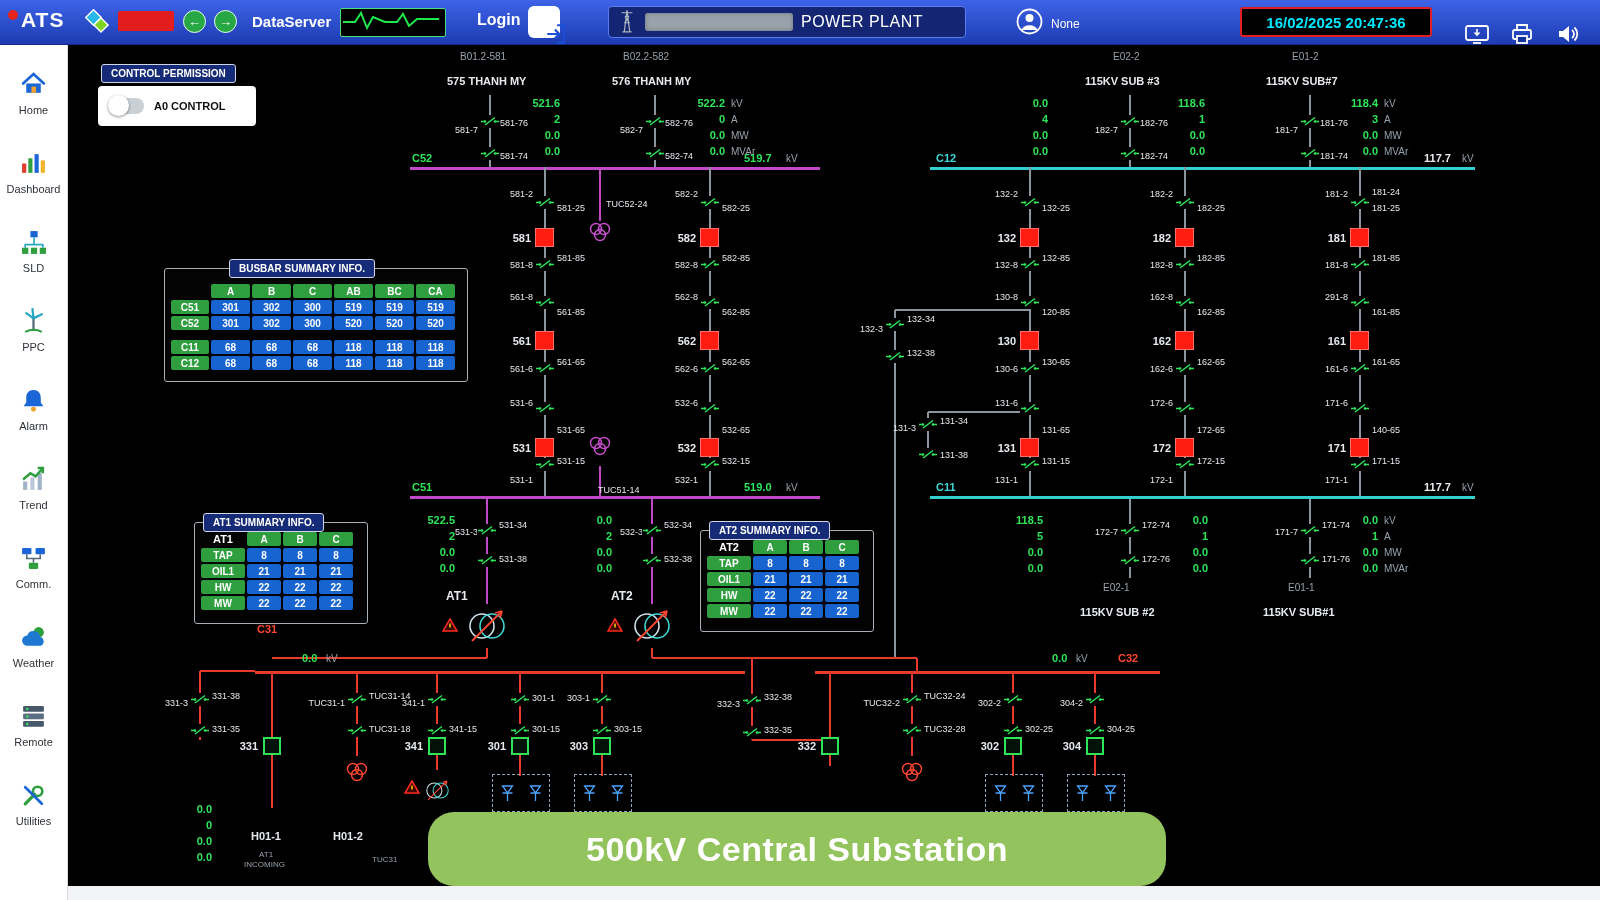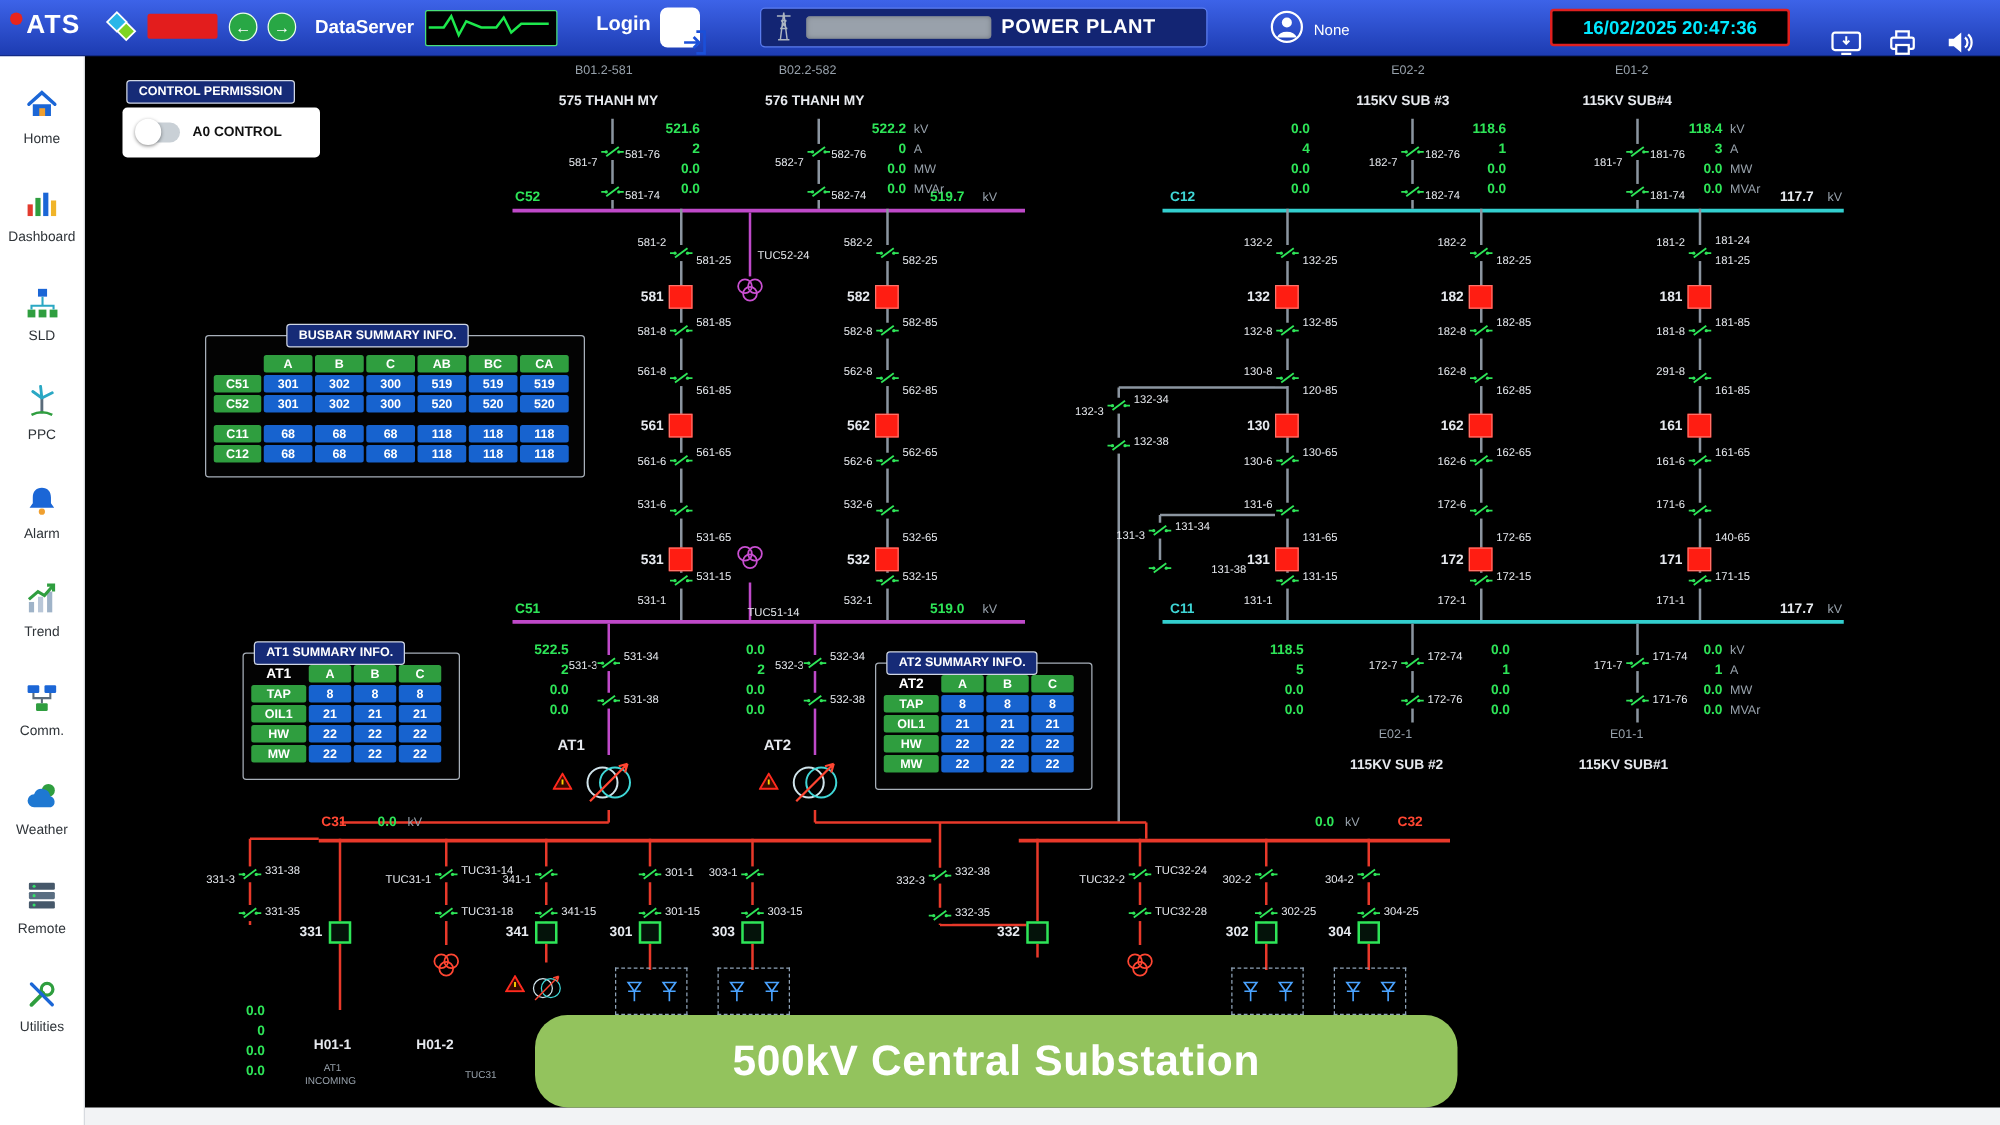--- a/index.html
+++ b/index.html
@@ -16,21 +16,21 @@
   .navbtn{width:23px;height:23px;border-radius:50%;background:#28a745;border:1.5px solid #eaffea;
           color:#fff;font-size:13px;font-weight:bold;line-height:20px;text-align:center;cursor:pointer;padding:0;}
   .ds-label{left:252px;top:13px;color:#fff;font-weight:bold;font-size:15px;}
   .spark{left:340px;top:8px;width:104px;height:27px;background:#000;border:1.5px solid #49e07a;border-radius:2px;}
   .login-label{left:477px;top:11px;color:#fff;font-weight:bold;font-size:16px;}
   .login-btn{left:528px;top:6px;width:32px;height:32px;background:#fff;border:none;border-radius:6px;cursor:pointer;padding:3px;}
   .title-box{left:608px;top:6px;width:358px;height:32px;background:#132573;border:1px solid #5a7cf0;border-radius:4px;
              display:flex;align-items:center;padding:0 8px;box-sizing:border-box;position:absolute;}
   .title-box *{position:static;}
   .blur-box{width:148px;height:18px;background:#99a1ab;border-radius:3px;margin:0 8px;box-shadow:inset 0 0 4px #6c737c;}
-  .plant-title{color:#fff;font-weight:bold;font-size:16px;letter-spacing:.5px;white-space:nowrap;}
+  .plant-title{color:#fff;font-weight:normal;font-size:16px;letter-spacing:.5px;white-space:nowrap;}
   .user-wrap{left:1016px;top:8px;display:flex;align-items:center;gap:8px;position:absolute;}
   .user-wrap *{position:static;}
   .user-label{color:#fff;font-size:12px;}
   .clock{left:1240px;top:7px;width:192px;height:30px;background:#000;border:2px solid #e02020;border-radius:3px;
          color:#00e8ff;font-weight:bold;font-size:15px;text-align:center;line-height:28px;box-sizing:border-box;}
   .tool-btn{top:9px;width:28px;height:26px;background:transparent;border:none;cursor:pointer;padding:0;}
   
   .sidebar{position:absolute;left:0;top:44px;width:68px;height:856px;background:#fff;z-index:30;
            border-right:1px solid #d7dadf;box-sizing:border-box;display:flex;flex-direction:column;
            align-items:center;padding-top:10px;}
@@ -210,21 +210,21 @@
     <div class="dlabel" style="top: 443px; font-size: 11px; color: rgb(230, 233, 238); font-weight: bold; left: 1226px; width: 120px; text-align: right;">171</div>
     <div class="dlabel" style="top: 457px; font-size: 9px; color: rgb(230, 233, 238); left: 1372px;">171-15</div>
     <div class="dlabel" style="top: 476px; font-size: 9px; color: rgb(230, 233, 238); left: 1228px; width: 120px; text-align: right;">171-1</div>
     <div class="dlabel" style="top: 52px; font-size: 10px; color: rgb(151, 161, 171); left: 460px;">B01.2-581</div>
     <div class="dlabel" style="top: 76px; font-size: 11px; color: rgb(230, 233, 238); font-weight: bold; left: 447px;">575 THANH MY</div>
     <div class="dlabel" style="top: 52px; font-size: 10px; color: rgb(151, 161, 171); left: 623px;">B02.2-582</div>
     <div class="dlabel" style="top: 76px; font-size: 11px; color: rgb(230, 233, 238); font-weight: bold; left: 612px;">576 THANH MY</div>
     <div class="dlabel" style="top: 52px; font-size: 10px; color: rgb(151, 161, 171); left: 1113px;">E02-2</div>
     <div class="dlabel" style="top: 76px; font-size: 11px; color: rgb(230, 233, 238); font-weight: bold; left: 1085px;">115KV SUB #3</div>
     <div class="dlabel" style="top: 52px; font-size: 10px; color: rgb(151, 161, 171); left: 1292px;">E01-2</div>
-    <div class="dlabel" style="top: 76px; font-size: 11px; color: rgb(230, 233, 238); font-weight: bold; left: 1266px;">115KV SUB#4</div>
+    <div class="dlabel" style="top: 76px; font-size: 11px; color: rgb(230, 233, 238); font-weight: bold; left: 1266px;">115KV SUB#7</div>
     <div class="dlabel" style="top: 583px; font-size: 10px; color: rgb(151, 161, 171); left: 1103px;">E02-1</div>
     <div class="dlabel" style="top: 607px; font-size: 11px; color: rgb(230, 233, 238); font-weight: bold; left: 1080px;">115KV SUB #2</div>
     <div class="dlabel" style="top: 583px; font-size: 10px; color: rgb(151, 161, 171); left: 1288px;">E01-1</div>
     <div class="dlabel" style="top: 607px; font-size: 11px; color: rgb(230, 233, 238); font-weight: bold; left: 1263px;">115KV SUB#1</div>
     <div class="dlabel" style="top: 831px; font-size: 11px; color: rgb(230, 233, 238); font-weight: bold; left: 251px;">H01-1</div>
     <div class="dlabel" style="top: 851px; font-size: 8px; color: rgb(151, 161, 171); left: 259px;">AT1</div>
     <div class="dlabel" style="top: 861px; font-size: 8px; color: rgb(151, 161, 171); left: 244px;">INCOMING</div>
     <div class="dlabel" style="top: 831px; font-size: 11px; color: rgb(230, 233, 238); font-weight: bold; left: 333px;">H01-2</div>
     <div class="dlabel" style="top: 856px; font-size: 8px; color: rgb(151, 161, 171); left: 336px; margin-left: 36px;">TUC31</div>
     <div class="dlabel" style="top: 153px; font-size: 11px; color: rgb(46, 229, 88); font-weight: bold; left: 412px;">C52</div>
@@ -232,21 +232,21 @@
     <div class="dlabel" style="top: 154px; font-size: 10px; color: rgb(151, 161, 171); left: 786px;">kV</div>
     <div class="dlabel" style="top: 482px; font-size: 11px; color: rgb(46, 229, 88); font-weight: bold; left: 412px;">C51</div>
     <div class="dlabel" style="top: 482px; font-size: 11px; color: rgb(46, 229, 88); font-weight: bold; left: 744px;">519.0</div>
     <div class="dlabel" style="top: 483px; font-size: 10px; color: rgb(151, 161, 171); left: 786px;">kV</div>
     <div class="dlabel" style="top: 153px; font-size: 11px; color: rgb(63, 214, 214); font-weight: bold; left: 936px;">C12</div>
     <div class="dlabel" style="top: 153px; font-size: 11px; color: rgb(230, 233, 238); font-weight: bold; left: 1424px;">117.7</div>
     <div class="dlabel" style="top: 154px; font-size: 10px; color: rgb(151, 161, 171); left: 1462px;">kV</div>
     <div class="dlabel" style="top: 482px; font-size: 11px; color: rgb(63, 214, 214); font-weight: bold; left: 936px;">C11</div>
     <div class="dlabel" style="top: 482px; font-size: 11px; color: rgb(230, 233, 238); font-weight: bold; left: 1424px;">117.7</div>
     <div class="dlabel" style="top: 483px; font-size: 10px; color: rgb(151, 161, 171); left: 1462px;">kV</div>
-    <div class="dlabel" style="top: 653px; font-size: 11px; color: rgb(255, 70, 50); font-weight: bold; left: 257px;">C31</div>
+    <div class="dlabel" style="top: 624px; font-size: 11px; color: rgb(255, 70, 50); font-weight: bold; left: 257px;">C31</div>
     <div class="dlabel" style="top: 653px; font-size: 11px; color: rgb(46, 229, 88); font-weight: bold; left: 302px;">0.0</div>
     <div class="dlabel" style="top: 654px; font-size: 10px; color: rgb(151, 161, 171); left: 326px;">kV</div>
     <div class="dlabel" style="top: 653px; font-size: 11px; color: rgb(46, 229, 88); font-weight: bold; left: 1052px;">0.0</div>
     <div class="dlabel" style="top: 654px; font-size: 10px; color: rgb(151, 161, 171); left: 1076px;">kV</div>
     <div class="dlabel" style="top: 653px; font-size: 11px; color: rgb(255, 70, 50); font-weight: bold; left: 1118px;">C32</div>
     <div class="dlabel" style="top: 126px; font-size: 9px; color: rgb(230, 233, 238); left: 358px; width: 120px; text-align: right;">581-7</div>
     <div class="dlabel" style="top: 119px; font-size: 9px; color: rgb(230, 233, 238); left: 500px;">581-76</div>
     <div class="dlabel" style="top: 152px; font-size: 9px; color: rgb(230, 233, 238); left: 500px;">581-74</div>
     <div class="dlabel" style="top: 126px; font-size: 9px; color: rgb(230, 233, 238); left: 523px; width: 120px; text-align: right;">582-7</div>
     <div class="dlabel" style="top: 119px; font-size: 9px; color: rgb(230, 233, 238); left: 665px;">582-76</div>
@@ -266,21 +266,21 @@
     <div class="dlabel" style="top: 528px; font-size: 9px; color: rgb(230, 233, 238); left: 523px; width: 120px; text-align: right;">532-3</div>
     <div class="dlabel" style="top: 521px; font-size: 9px; color: rgb(230, 233, 238); left: 664px;">532-34</div>
     <div class="dlabel" style="top: 555px; font-size: 9px; color: rgb(230, 233, 238); left: 664px;">532-38</div>
     <div class="dlabel" style="top: 590px; font-size: 12px; color: rgb(230, 233, 238); font-weight: bold; left: 446px;">AT1</div>
     <div class="dlabel" style="top: 590px; font-size: 12px; color: rgb(230, 233, 238); font-weight: bold; left: 611px;">AT2</div>
     <div class="dlabel" style="top: 325px; font-size: 9px; color: rgb(230, 233, 238); left: 763px; width: 120px; text-align: right;">132-3</div>
     <div class="dlabel" style="top: 315px; font-size: 9px; color: rgb(230, 233, 238); left: 907px;">132-34</div>
     <div class="dlabel" style="top: 349px; font-size: 9px; color: rgb(230, 233, 238); left: 907px;">132-38</div>
     <div class="dlabel" style="top: 424px; font-size: 9px; color: rgb(230, 233, 238); left: 796px; width: 120px; text-align: right;">131-3</div>
     <div class="dlabel" style="top: 417px; font-size: 9px; color: rgb(230, 233, 238); left: 940px;">131-34</div>
-    <div class="dlabel" style="top: 451px; font-size: 9px; color: rgb(230, 233, 238); left: 940px; margin-left: 29px;">131-38</div>
+    <div class="dlabel" style="top: 451px; font-size: 9px; color: rgb(230, 233, 238); left: 940px;">131-38</div>
     <div class="dlabel" style="top: 528px; font-size: 9px; color: rgb(230, 233, 238); left: 998px; width: 120px; text-align: right;">172-7</div>
     <div class="dlabel" style="top: 521px; font-size: 9px; color: rgb(230, 233, 238); left: 1142px;">172-74</div>
     <div class="dlabel" style="top: 555px; font-size: 9px; color: rgb(230, 233, 238); left: 1142px;">172-76</div>
     <div class="dlabel" style="top: 528px; font-size: 9px; color: rgb(230, 233, 238); left: 1178px; width: 120px; text-align: right;">171-7</div>
     <div class="dlabel" style="top: 521px; font-size: 9px; color: rgb(230, 233, 238); left: 1322px;">171-74</div>
     <div class="dlabel" style="top: 555px; font-size: 9px; color: rgb(230, 233, 238); left: 1322px;">171-76</div>
     <div class="dlabel" style="top: 699px; font-size: 9px; color: rgb(230, 233, 238); left: 68px; width: 120px; text-align: right;">331-3</div>
     <div class="dlabel" style="top: 692px; font-size: 9px; color: rgb(230, 233, 238); left: 212px;">331-38</div>
     <div class="dlabel" style="top: 725px; font-size: 9px; color: rgb(230, 233, 238); left: 212px;">331-35</div>
     <div class="dlabel" style="top: 699px; font-size: 9px; color: rgb(230, 233, 238); left: 225px; width: 120px; text-align: right;">TUC31-1</div>

